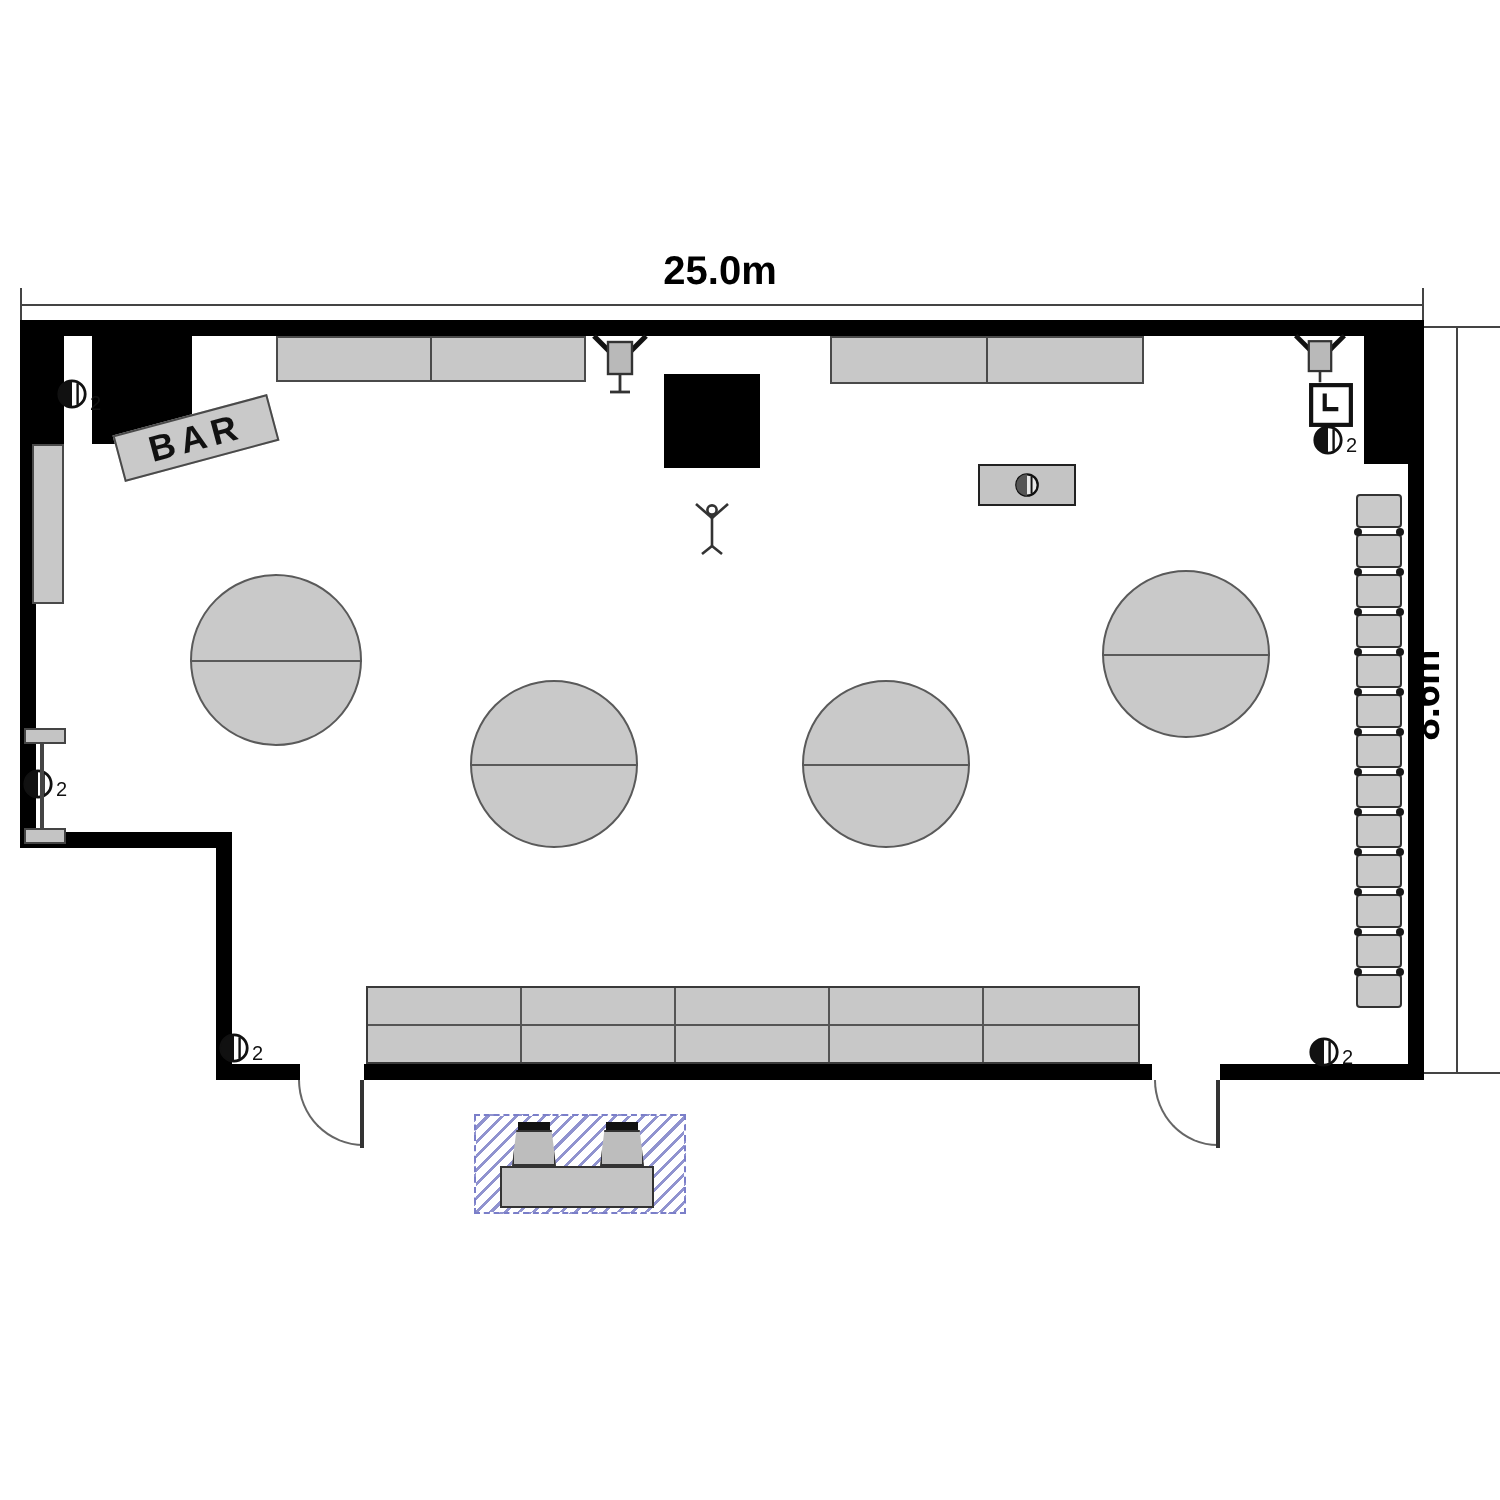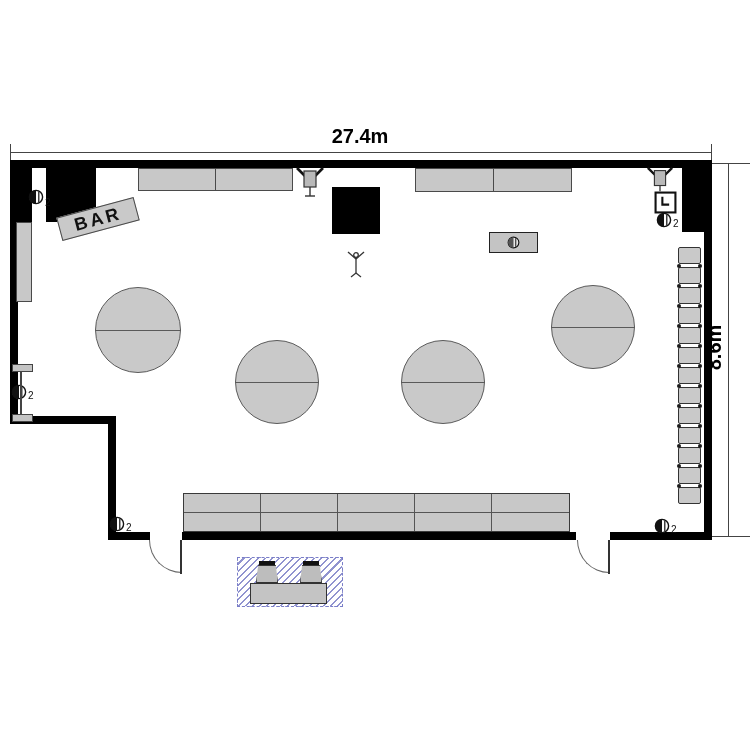--- a/index.html
+++ b/index.html
@@ -60,21 +60,21 @@
   .out-stool-body{flex:1;background:#bdbdbd;border:1.2px solid #333;box-sizing:border-box;
                   clip-path:polygon(10% 0,90% 0,100% 100%,0 100%);}
   .icon-svg{position:absolute;}
   .icon-svg svg{width:100%;height:100%;display:block;}
 </style>
 </head>
 <body>
 
 <div id="canvas">
 
-  <div class="dim-label" style="left:300px;top:125px;width:120px;">27.4m</div>
+  <div class="dim-label" style="left:300px;top:125px;width:120px;">25.0m</div>
   <div class="dim-line-h" style="left:10px;top:152px;width:702px;"></div>
   <div class="dim-line-v" style="left:10px;top:144px;height:17px;"></div>
   <div class="dim-line-v" style="left:711px;top:144px;height:17px;"></div>
 
   <div class="dim-label" style="left:674px;top:336px;width:80px;transform:rotate(-90deg);">8.6m</div>
   <div class="dim-line-v" style="left:728px;top:164px;height:373px;"></div>
   <div class="dim-line-h" style="left:712px;top:163px;width:38px;"></div>
   <div class="dim-line-h" style="left:712px;top:536px;width:38px;"></div>
 
   <div class="wall" style="left:10px;top:160px;width:702px;height:8px;"></div>

